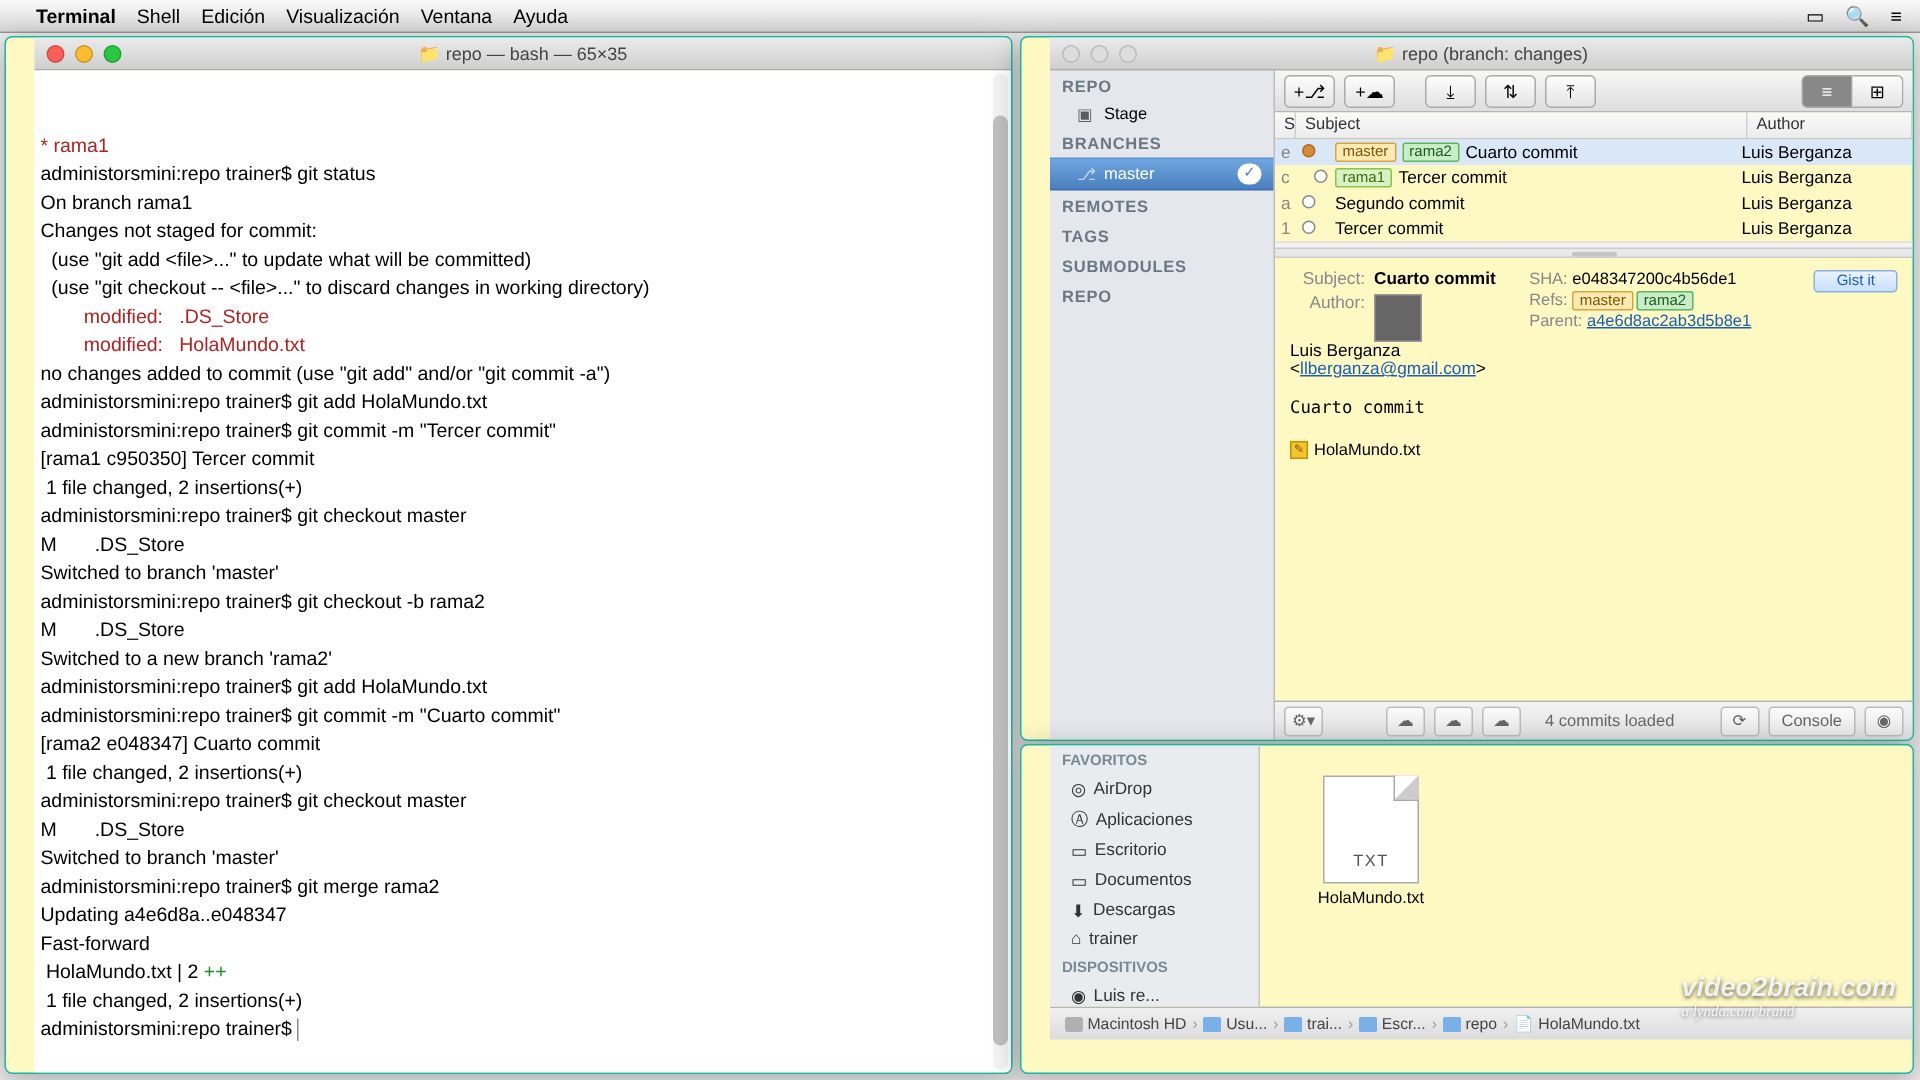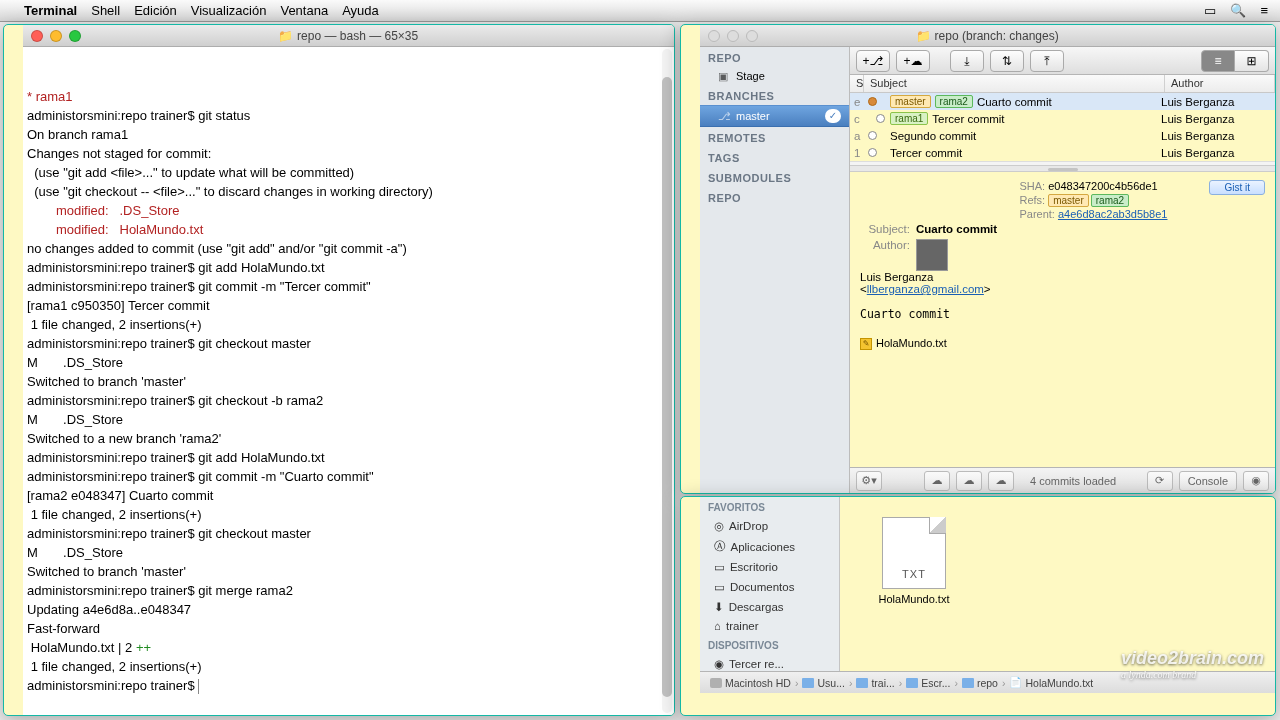--- a/index.html
+++ b/index.html
@@ -62,21 +62,21 @@
 .ga-row .subj { flex:1; display:flex; align-items:center; gap:2px; }
 .ga-row .auth { width:110px; }
 .ga-row.sel { background:#d9e7f7; }
 
 .splitter { height:7px; background:#e8e8e8; border-top:1px solid #ccc; border-bottom:1px solid #ccc; position:relative; }
 .splitter::after { content:""; position:absolute; left:50%; top:2px; width:30px; height:3px; background:#c4c4c4; border-radius:2px; transform:translateX(-50%); }
 
 .ga-detail { flex:1; padding:8px 10px; font-size:11.5px; position:relative; overflow:hidden; }
 .ga-detail .lbl { color:#888; text-align:right; display:inline-block; width:50px; margin-right:6px; }
 .ga-detail .row2 { display:flex; }
-.ga-detail .left { flex:1;margin-top:43px; }
+.ga-detail .left { flex:1; }
 .ga-detail .right { width:190px; font-size:11px; }
 .ga-detail a { color:#1a5fb4; text-decoration:underline; }
 .gist { float:right; background:linear-gradient(#eaf3ff,#c9dfff); border:1px solid #8ab0e0; color:#1a5fb4; font-size:10px; padding:1px 14px; border-radius:3px; }
 .avatar { width:32px; height:32px; background:#666; display:inline-block; vertical-align:top; margin-right:4px; border:1px solid #999; }
 .commit-msg { font-family:Menlo,monospace; margin-top:12px; }
 .filelist { margin-top:14px; }
 .filelist .f { font-size:11px; padding:2px 0; }
 .filelist .ic { display:inline-block; width:12px; height:12px; background:#f4c430; border:1px solid #c49400; margin-right:4px; vertical-align:middle; font-size:8px; text-align:center; line-height:10px; color:#7a5800; }
 
 .ga-status { height:26px; background:linear-gradient(#f4f4f4,#dedede); border-top:1px solid #b5b5b5; display:flex; align-items:center; padding:0 6px; gap:6px; font-size:11px; color:#666; }
@@ -280,21 +280,21 @@
           <span>⬇</span>
           <span>Descargas</span>
         </div>
       <div class="row">
           <span>⌂</span>
           <span>trainer</span>
         </div>
       <div class="hd">DISPOSITIVOS</div>
       <div class="row">
           <span>◉</span>
-          <span>Tercer re...</span>
+          <span>Luis re...</span>
         </div>
     </div>
     <div class="fb-main">
       <div class="file-item">
         <div class="file-icon">
             <div class="ext">TXT</div>
           </div>
         <div>HolaMundo.txt</div>
       </div>
     </div>

